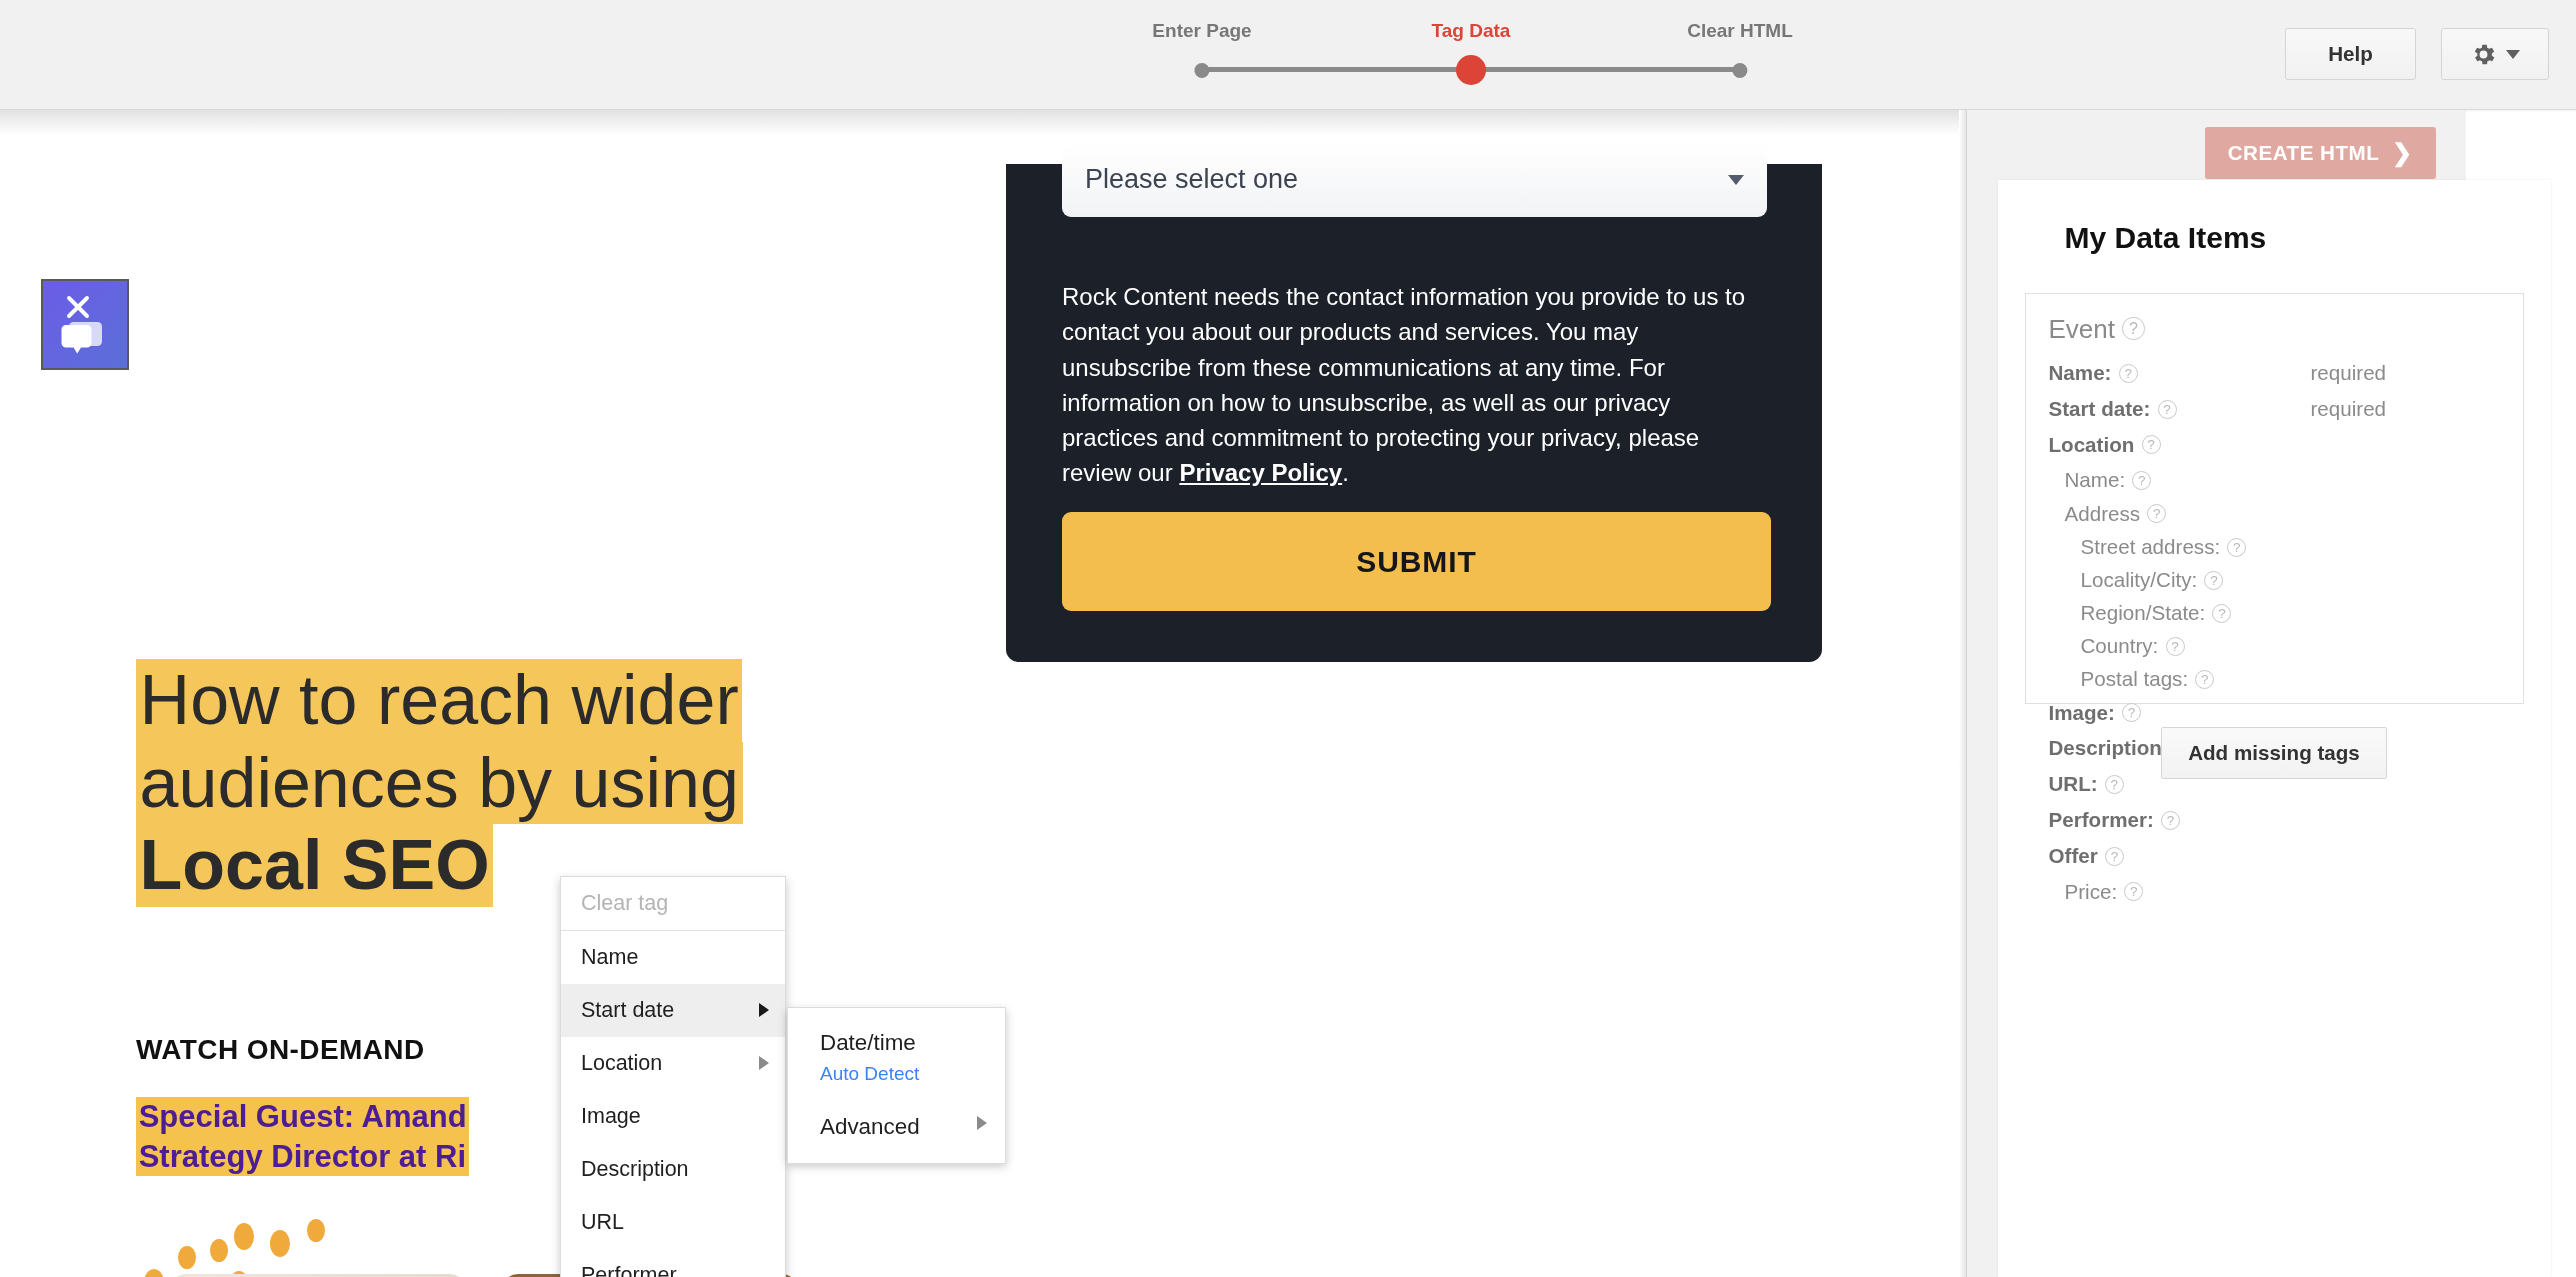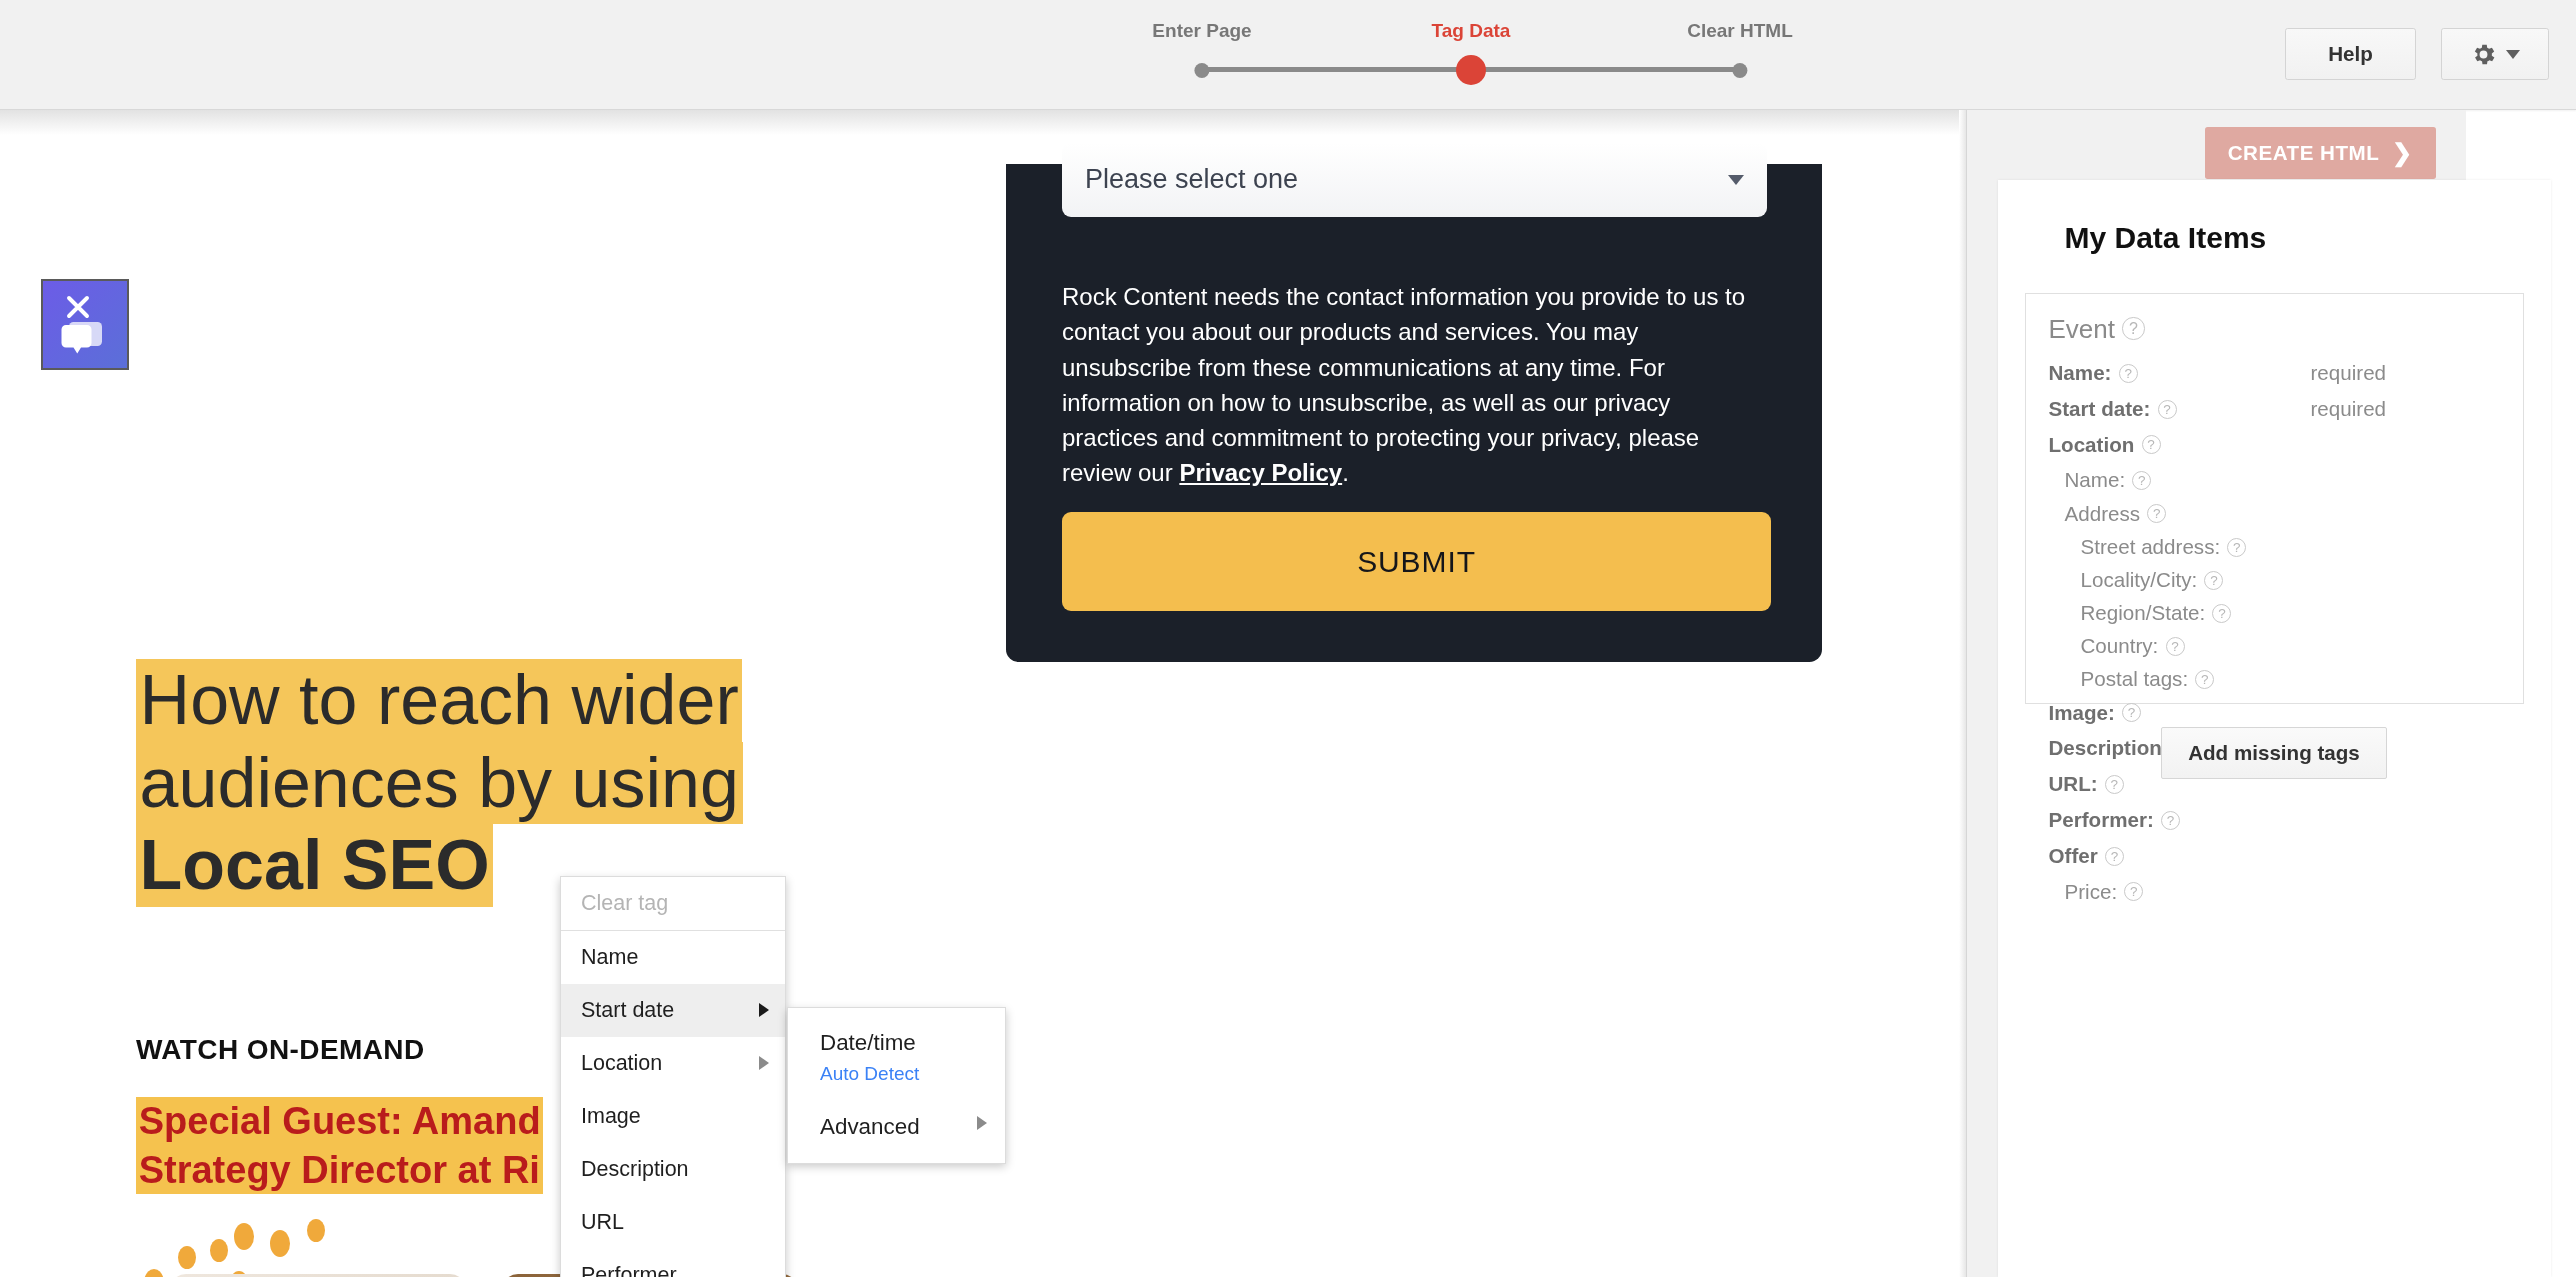--- a/index.html
+++ b/index.html
@@ -97,22 +97,22 @@
     padding: 0 3.6px; white-space: nowrap;
   }
   .hl-line.bold { font-weight: 700; }
 
   .watch-ondemand {
     position: absolute; left: 136px; top: 924px;
     font-size: 28px; font-weight: 700; color: #111; letter-spacing: 0.4px;
   }
   .guest-block { position: absolute; left: 136px; top: 987px; }
   .guest-line {
-    display: inline-block; background: #F5C24E; color: #b91c1c;
-    font-size: 38px; font-weight: 700; line-height: 1.28;
+    display: inline-block; background: #F5C24E; color: #4c1d95;
+    font-size: 31px; font-weight: 700; line-height: 1.28;
     padding: 0 2.7px; white-space: nowrap;
   }
 
   
   .dots { position: absolute; left: 144px; top: 1109px; width: 215px; height: 170px; }
   .dots span {
     position: absolute; background: #F0A93B; border-radius: 50%;
   }
 
   
@@ -153,21 +153,21 @@
   }
   .consent {
     position: absolute; left: 56px; top: 115px; width: 709px;
     color: #ffffff; font-size: 24px; line-height: 1.47;
   }
   .consent b { font-weight: 700; text-decoration: underline; }
   .submit-btn {
     position: absolute; left: 56px; top: 348px;
     width: 709px; height: 99px;
     background: #F4BE4E; border-radius: 9px; border: none;
-    font-size: 30px; font-weight: 400; letter-spacing: 0.9px;
+    font-size: 30px; font-weight: 700; letter-spacing: 0.9px;
     color: #15161a; cursor: pointer;
     font-family: "Liberation Sans", sans-serif;
   }
 
   
   .ctx-menu {
     position: absolute; left: 560px; top: 766px;
     width: 226px;
     background: #ffffff;
     border: 0.9px solid #dcdcdc;

